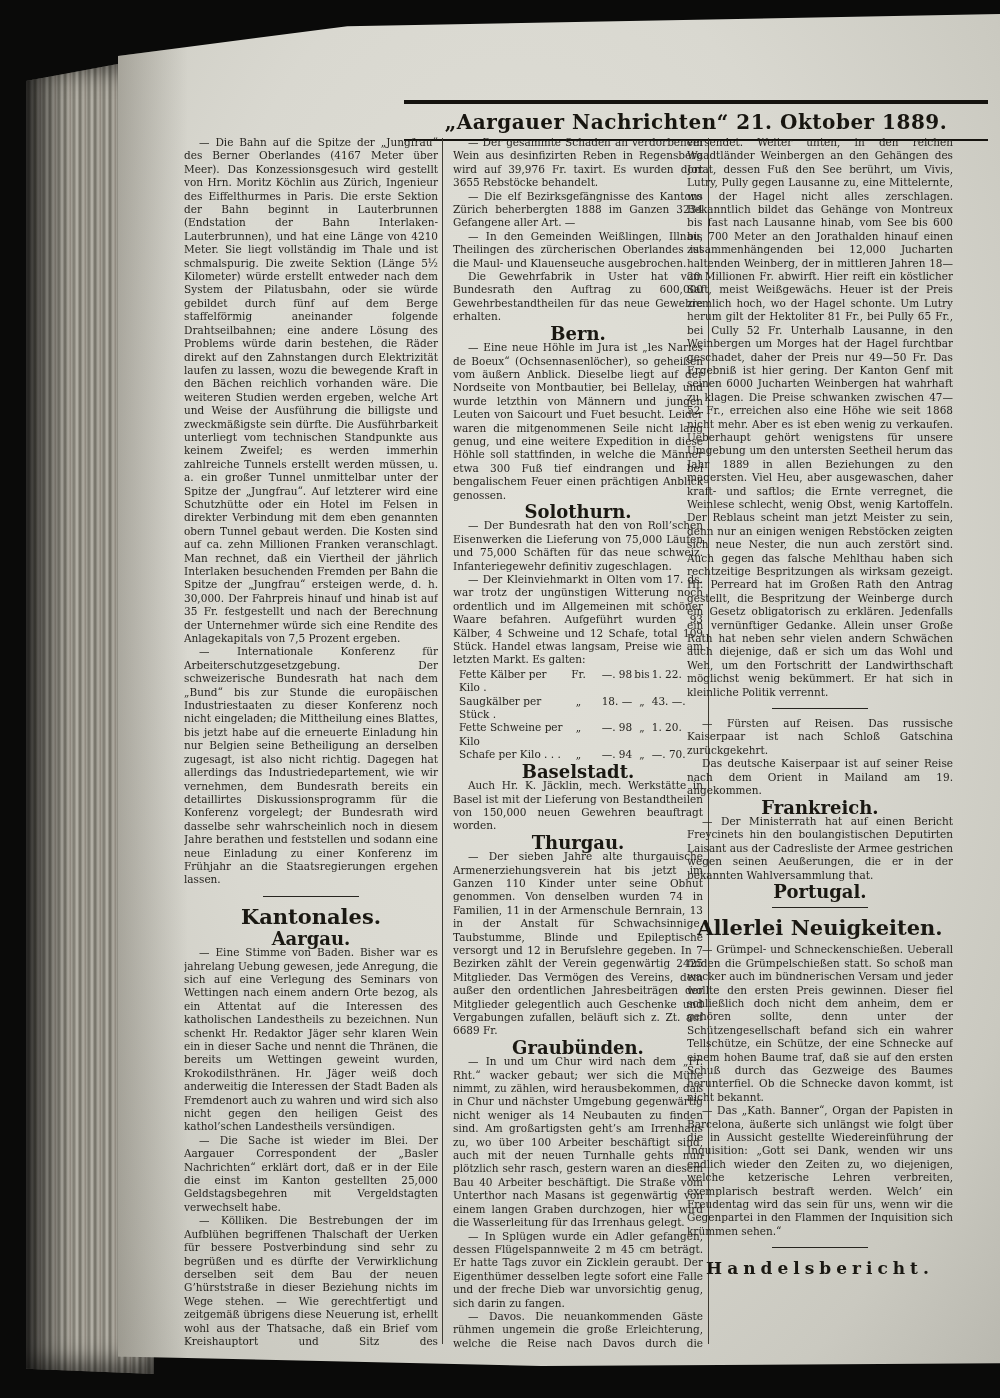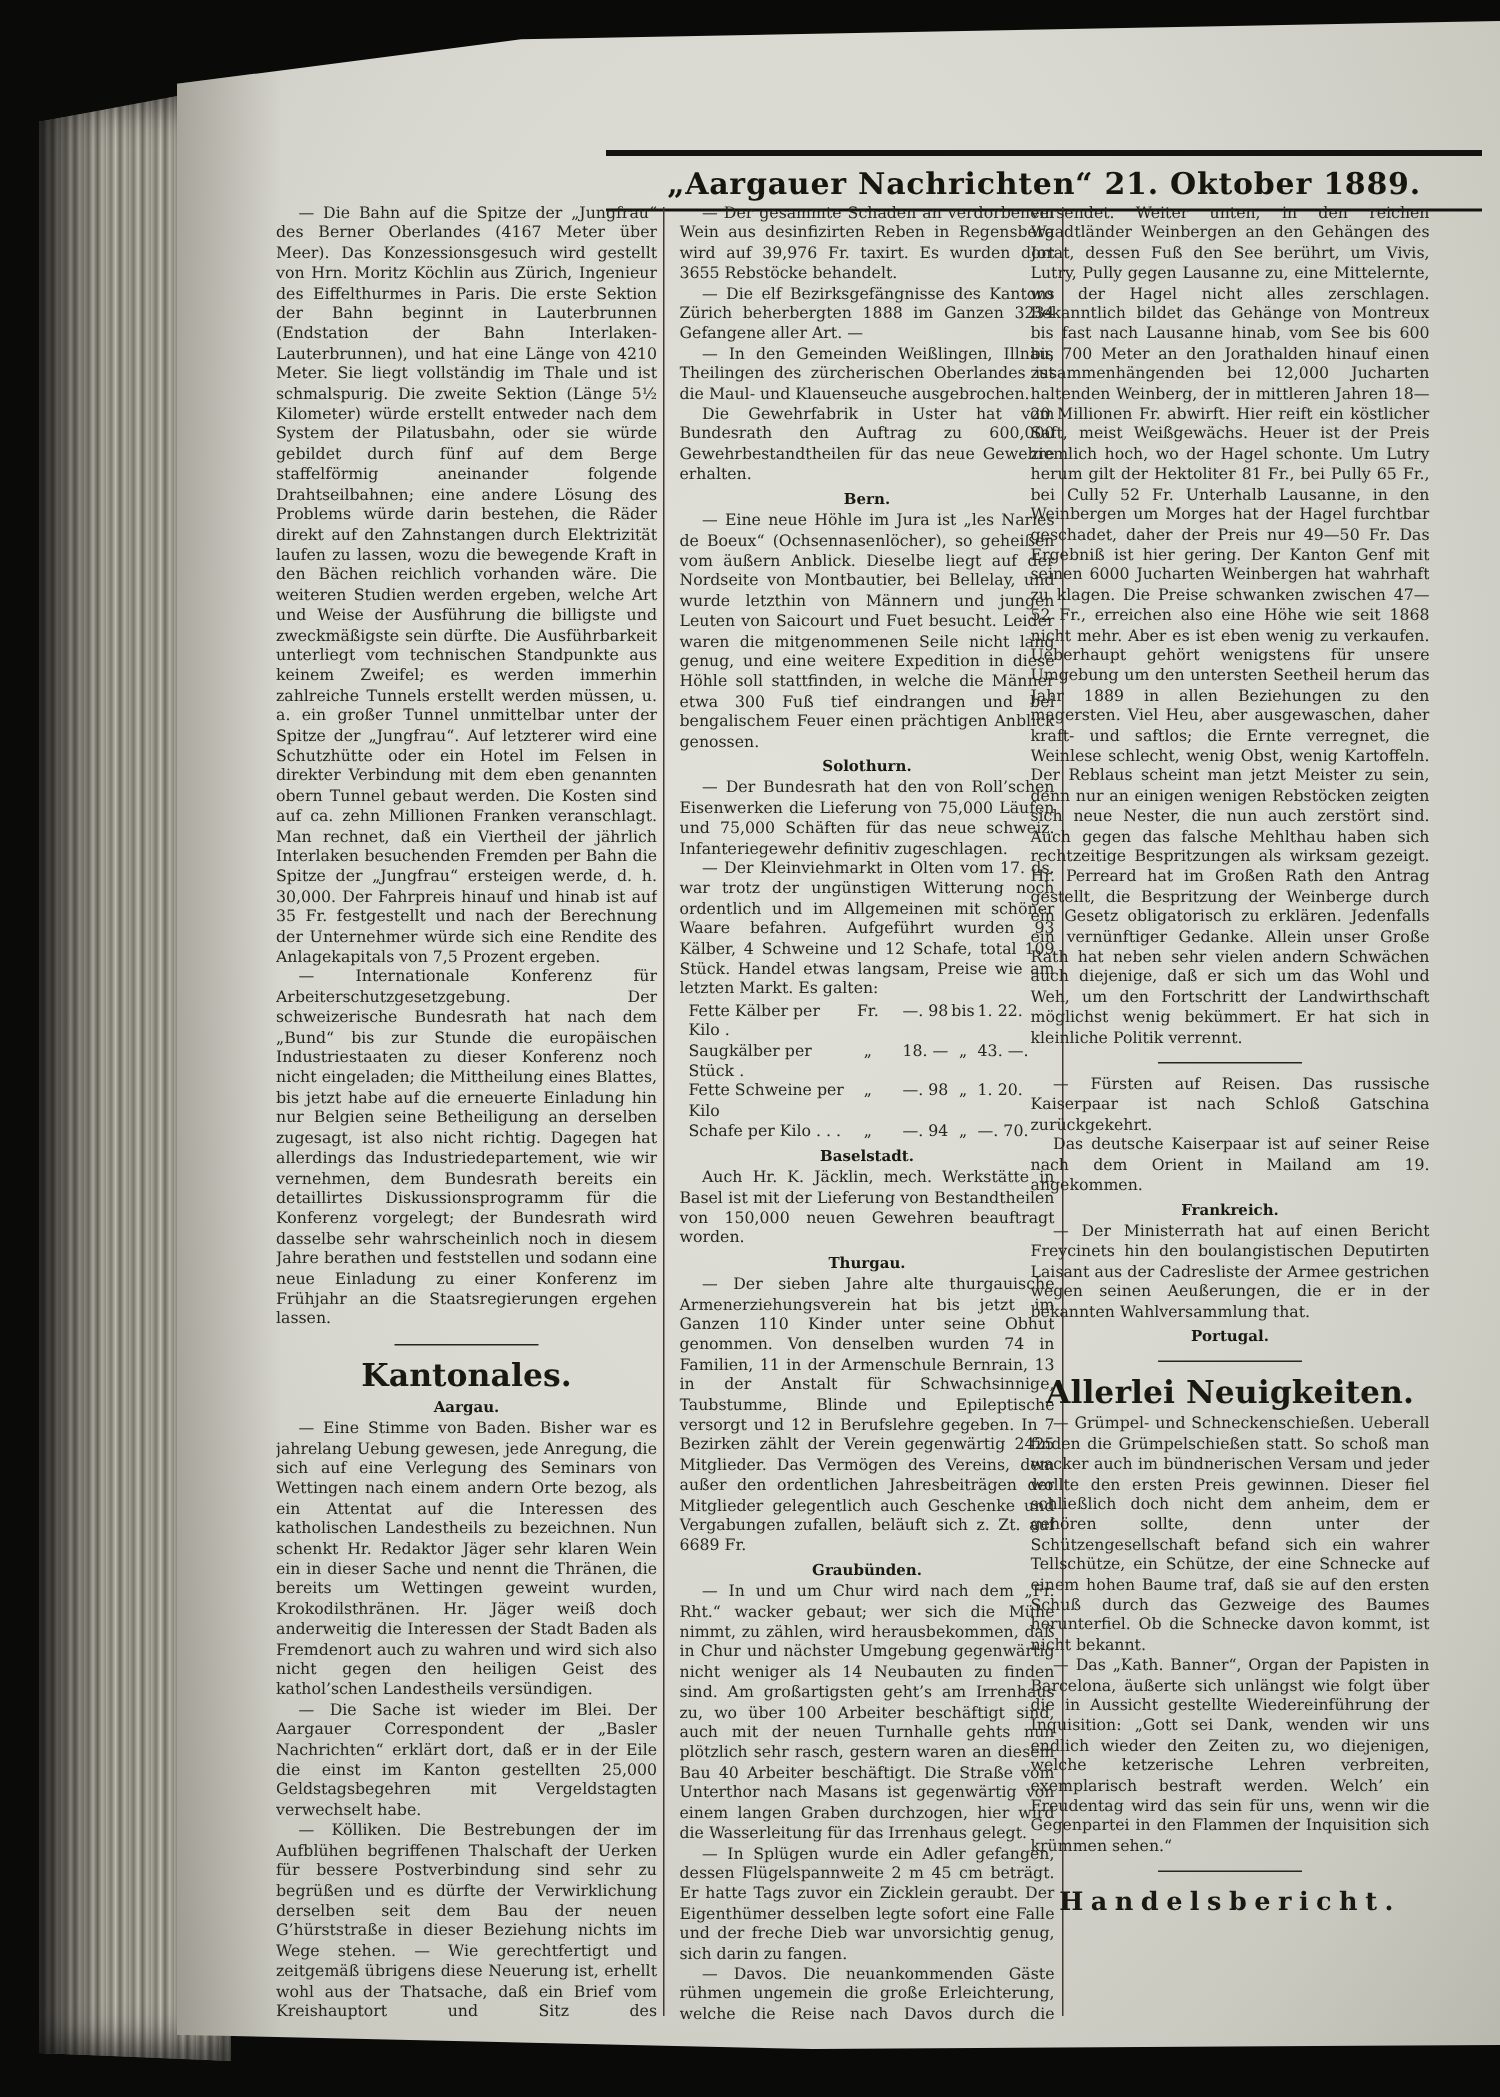--- a/index.html
+++ b/index.html
@@ -46,21 +46,21 @@
   .col.c2{left:335px;width:250px;}
   .col.c3{left:569px;width:266px;}
   .p,.p0{text-align:justify;margin:0;}
   .p{text-indent:15px;}
   .p0{text-indent:0;}
   .h1{
     text-align:center;font-weight:bold;font-size:21px;line-height:24px;
     margin:5px 0 3px;color:#1a1812;
   }
   .h1.spaced{font-size:17px;letter-spacing:5px;}
-  .h2{text-align:center;font-weight:bold;font-size:10px;margin:3px 0 1px;color:#1a1812;}
+  .h2{text-align:center;font-weight:bold;font-size:18px;margin:3px 0 1px;color:#1a1812;}
   .divider{width:96px;height:1px;background:#26241f;margin:9px auto 8px;}
   .price-table{margin:1px 0 2px 6px;font-size:10.5px;}
   .price-row{display:grid;grid-template-columns:45% 8% 18% 8% 21%;}
   .price-row .pc0{text-align:left;}
   .price-row .pc1{text-align:center;}
   .price-row .pc2{text-align:right;}
   .price-row .pc3{text-align:center;}
   .price-row .pc4{text-align:left;}
 </style>
 </head>

